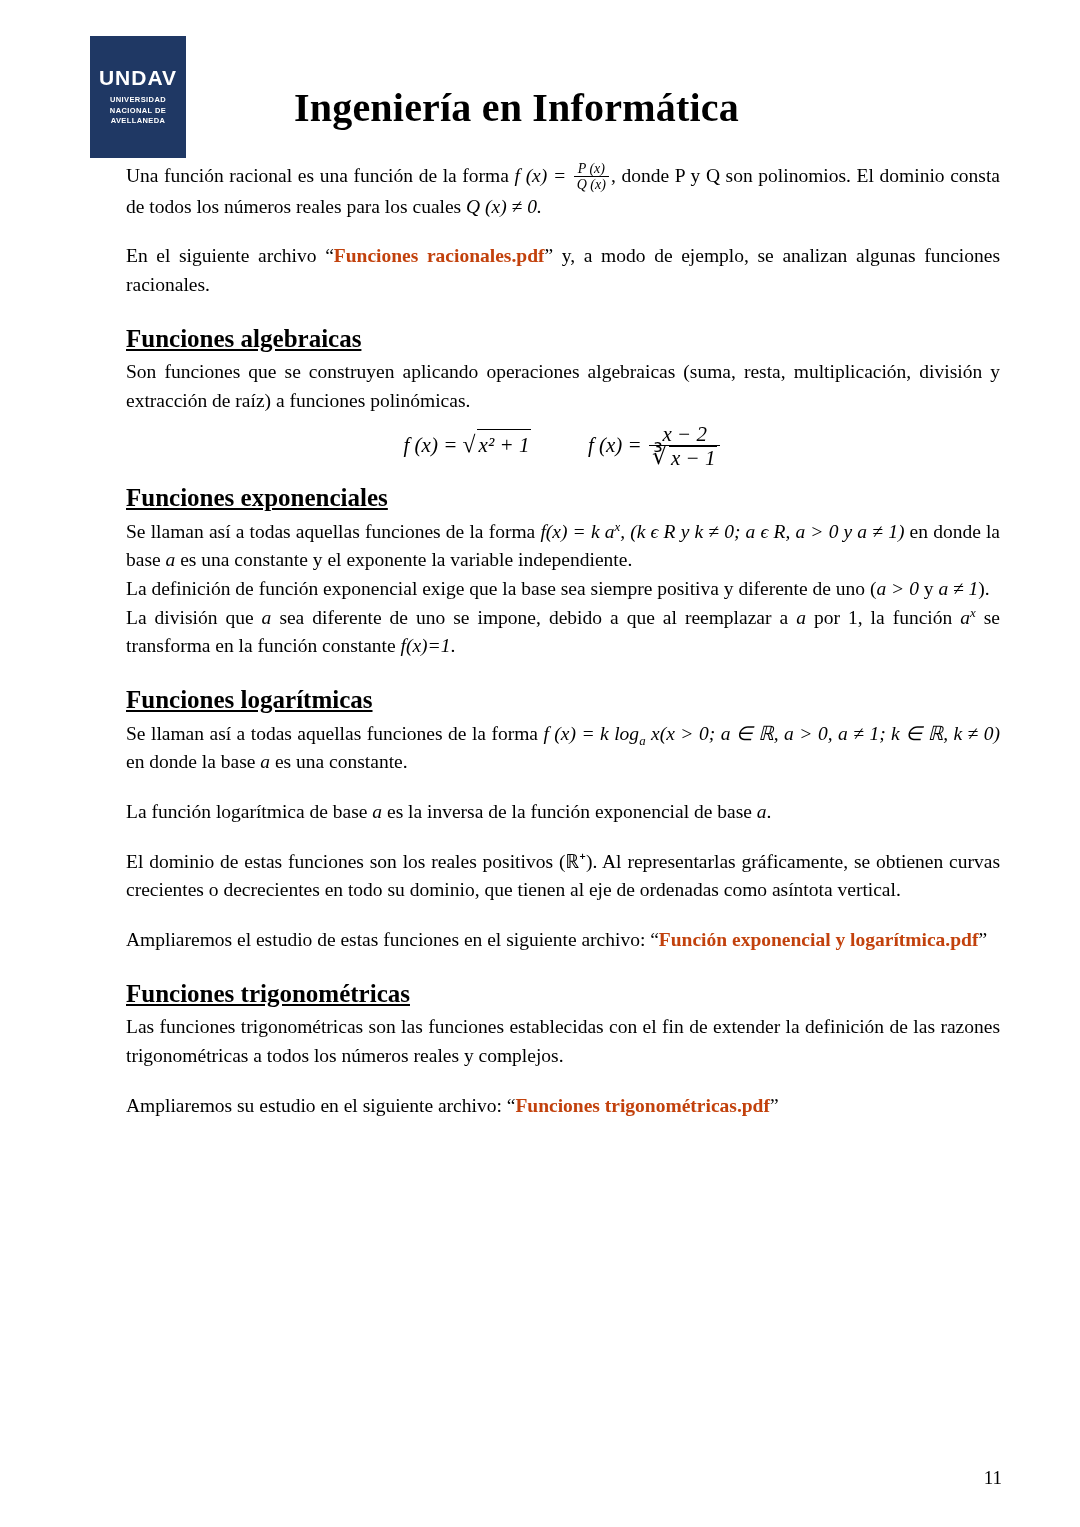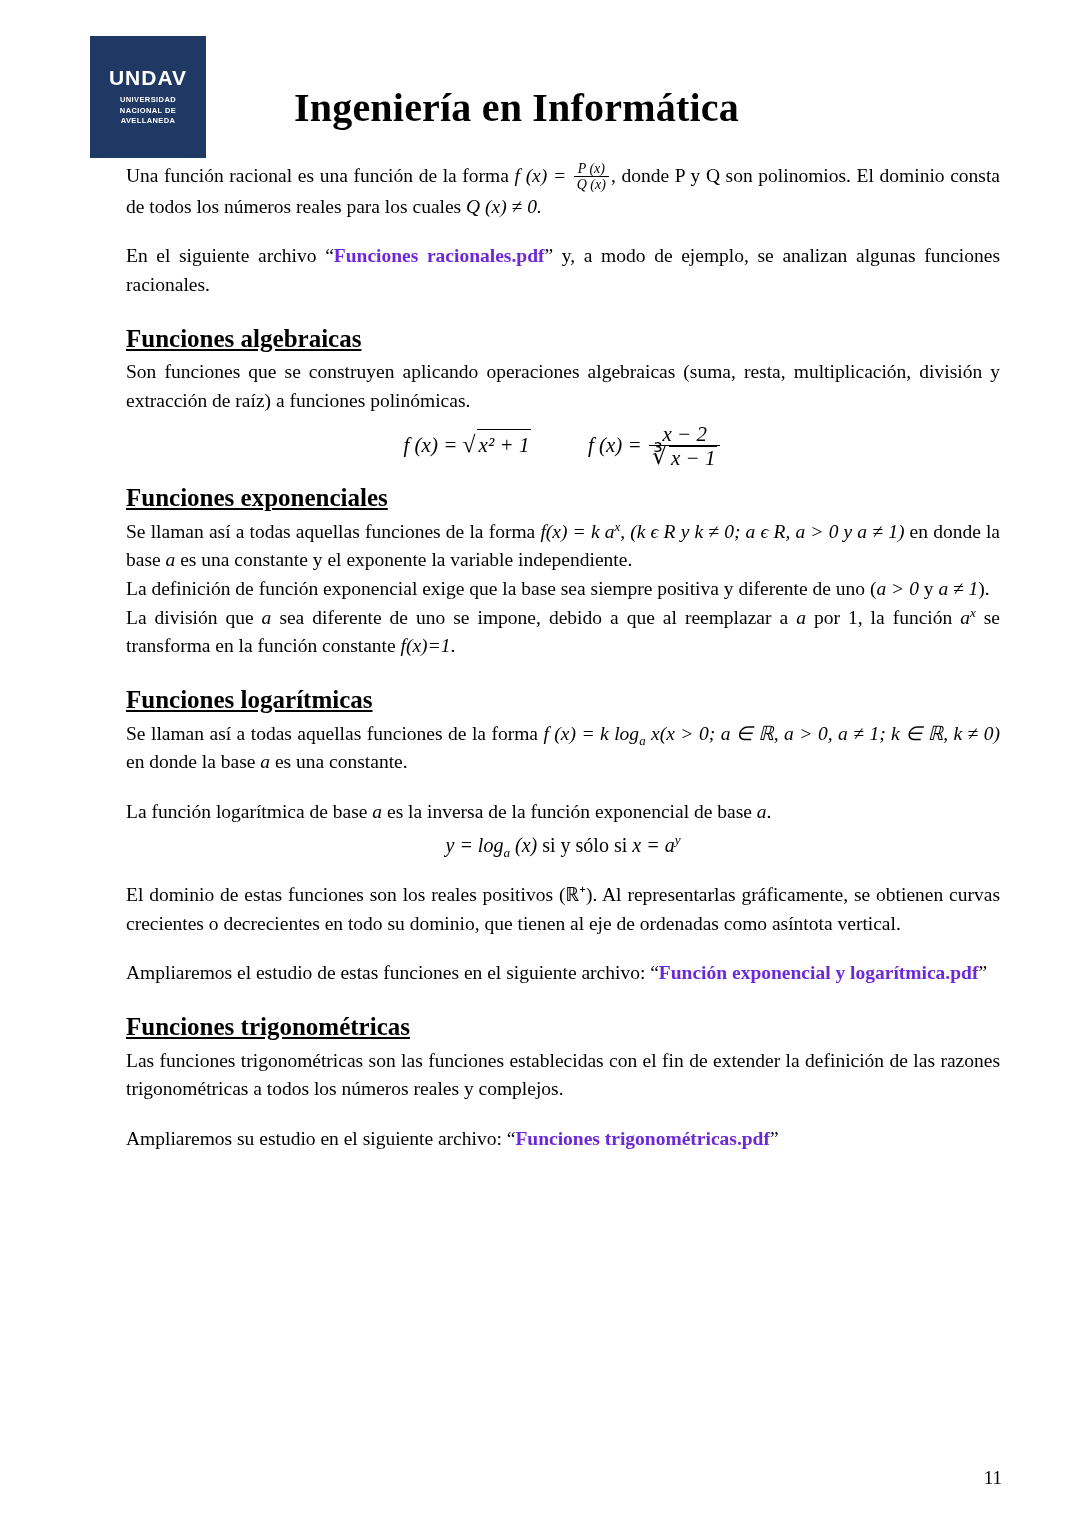--- a/index.html
+++ b/index.html
@@ -23,21 +23,21 @@
   }
   
   .header {
     position: relative;
     height: 130px;
   }
   .logo-box {
     position: absolute;
     left: 12px;
     top: 4px;
-    width: 116px;
+    width: 96px;
     height: 122px;
     background: #1f3864;
     display: flex;
     flex-direction: column;
     align-items: center;
     justify-content: center;
     color: #ffffff;
   }
   .logo-mark {
     font-family: "Liberation Sans", sans-serif;
@@ -77,21 +77,21 @@
   .blk { margin-bottom: 21px; }
   .tight { margin-bottom: 0; }
   h3.sec {
     font-size: 25px;
     font-weight: bold;
     margin: 0 0 1px 0;
     text-decoration: underline;
     font-family: "Liberation Serif", serif;
   }
   .link {
-    color: #6d28d9;
+    color: #c2410c;
     font-weight: bold;
   }
   i, em { font-style: italic; }
   .math { font-style: italic; font-family: "Liberation Serif", serif; }
   
   .frac {
     display: inline-block;
     vertical-align: middle;
     text-align: center;
     font-style: italic;
@@ -240,25 +240,20 @@
       <span>es una constante.</span>
     </p>
 
     <p class="tight">
       <span>La función logarítmica de base</span>
       <i>a</i>
       <span>es la inversa de la función exponencial de base</span>
       <i>a</i><span>.</span>
     </p>
 
-    <div class="eq-centered">
-      <i><span>y = log</span><sub>a</sub> <span>(x)</span></i>
-      <span>si y sólo si</span>
-      <i><span>x = a</span><sup>y</sup></i>
-    </div>
 
     <p class="blk" style="margin-top:21px">El dominio de estas funciones son los reales positivos (ℝ⁺). Al representarlas gráficamente, se obtienen curvas crecientes o decrecientes en todo su dominio, que tienen al eje de ordenadas como asíntota vertical.</p>
 
     <p class="blk">
       <span>Ampliaremos el estudio de estas funciones en el siguiente archivo: “</span><span class="link">Función exponencial y logarítmica.pdf</span><span>”</span>
     </p>
 
     <h3 class="sec">Funciones trigonométricas</h3>
     <p class="blk">Las funciones trigonométricas son las funciones establecidas con el fin de extender la definición de las razones trigonométricas a todos los números reales y complejos.</p>
 

